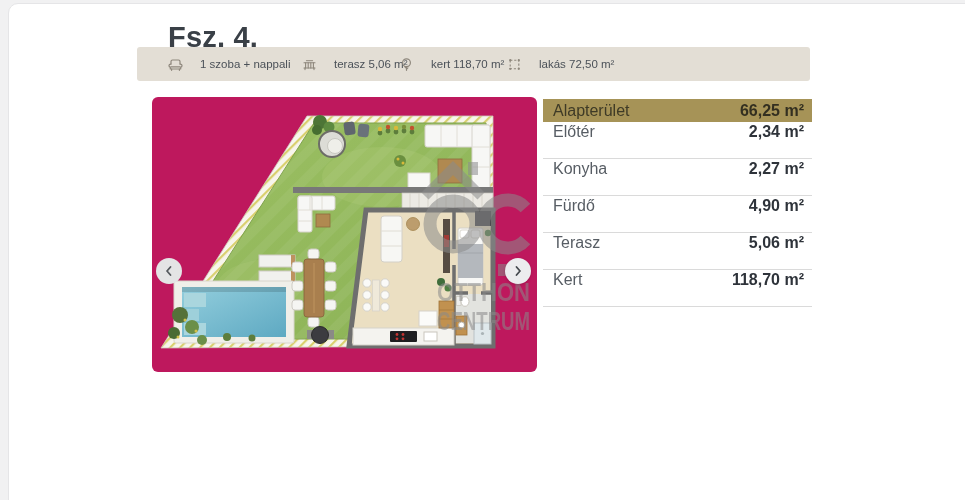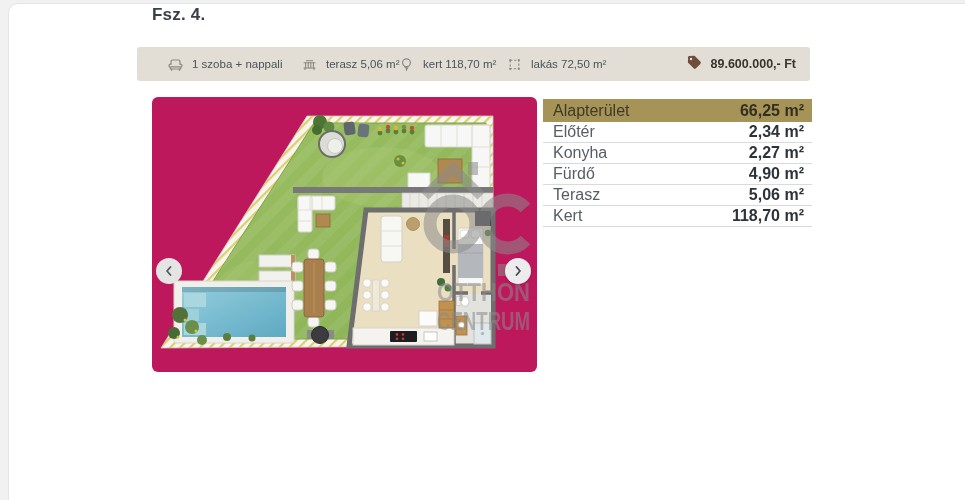--- a/index.html
+++ b/index.html
@@ -1,24 +1,24 @@
 <!DOCTYPE html>
 <html><head>
 <meta charset="utf-8">
 <style>
   html,body{margin:0;padding:0;background:#f1f1f2;font-family:"Liberation Sans",sans-serif;}
   .stage{position:relative;width:965px;height:500px;overflow:hidden;background:#f1f1f2;}
   .card{position:absolute;left:8px;top:3px;width:1010px;height:560px;background:#ffffff;
         border:1px solid #e5e5e7;border-radius:10px;z-index:1;}
-  .title{position:absolute;left:152px;top:5px;z-index:2;margin:0;font-size:17px;font-weight:600;
+  .title{position:absolute;left:152px;top:5px;z-index:2;margin:16px;font-size:29px;font-weight:600;
          color:#3a4047;letter-spacing:.2px;}
   
   .summary-bar{position:absolute;left:137px;top:47px;width:673px;height:34px;background:#e3ded5;
                border-radius:3px;z-index:2;}
-  .s-item{position:absolute;top:0;height:34px;display:flex;align-items:center;gap:8px;
+  .s-item{position:absolute;top:0;height:34px;display:flex;align-items:center;gap:16px;
           font-size:11.5px;font-weight:500;color:#4b5158;}
   .s-item svg{display:block;}
   .s-item.i1{left:30px;} .s-item.i2{left:164px;} .s-item.i3{left:261px;} .s-item.i4{left:369px;}
   .s-price{position:absolute;right:14px;top:0;height:34px;display:flex;align-items:center;gap:8px;
            font-size:12.5px;font-weight:bold;color:#3a342c;}
   
   .plan-panel{position:absolute;left:152px;top:97px;width:385px;height:275px;background:#be185d;
               border-radius:6px;z-index:2;overflow:hidden;text-align:right;}
   .plan-svg{position:absolute;left:0;top:0;}
   .watermark{position:absolute;left:269px;top:63px;opacity:.55;}
@@ -26,21 +26,21 @@
            display:flex;align-items:center;justify-content:center;padding:0;z-index:3;}
   .nav-prev{left:4px;top:161px;background:#e4e4e5;}
   .nav-next{left:353px;top:161px;background:#ececee;box-shadow:0 1px 3px rgba(0,0,0,.18);}
   
   .area-table{position:absolute;left:543px;top:99px;width:269px;z-index:2;font-size:16px;}
   .t-head{display:flex;justify-content:space-between;align-items:center;height:23px;
           background:#a69357;padding:0 8px 0 10px;}
   .t-head .lbl{color:#3e3a26;font-weight:500;}
   .t-head .val{color:#332f20;font-weight:bold;}
   .t-row{display:flex;justify-content:space-between;align-items:center;height:20px;
-         background:#fff;border-bottom:1px solid #dadada;padding:0 8px 0 10px;}
+         background:#fff;border-bottom:1px solid #dadada;padding:0 8px 16px 10px;}
   .t-row .lbl{color:#575d64;}
   .t-row .val{color:#2e333a;font-weight:bold;}
 </style>
 </head>
 <body>
 
 <div class="stage">
   <div class="card"></div>
 
   <h1 class="title">Fsz. 4.</h1>
@@ -83,29 +83,20 @@
       <span>
         <svg width="17" height="17" viewBox="0 0 17 17" fill="none" stroke="#8e877c" stroke-width="1.1">
           <rect x="4.2" y="4.2" width="8.6" height="8.6" stroke-dasharray="2.2 1.8"></rect>
           <circle cx="4.2" cy="4.2" r="1.1" fill="#8e877c" stroke="none"></circle>
           <circle cx="12.8" cy="4.2" r="1.1" fill="#8e877c" stroke="none"></circle>
           <circle cx="4.2" cy="12.8" r="1.1" fill="#8e877c" stroke="none"></circle>
           <circle cx="12.8" cy="12.8" r="1.1" fill="#8e877c" stroke="none"></circle>
         </svg>
       </span>
       <span>lakás 72,50 m²</span>
-    </div>
-    <div class="s-price">
-      <span>
-        <svg width="17" height="17" viewBox="0 0 17 17">
-          <path d="M8.6 1.8 L14.3 7.5 a1.7 1.7 0 0 1 0 2.4 L10 14.2 a1.7 1.7 0 0 1 -2.4 0 L1.9 8.5 2.1 3.2 a1.2 1.2 0 0 1 1.1 -1.1 Z" fill="#6f4d39"></path>
-          <circle cx="5" cy="5" r="1.25" fill="#e3ded5"></circle>
-        </svg>
-      </span>
-      <span>89.600.000,- Ft</span>
     </div>
   </div>
 
   <div class="plan-panel">
     <svg class="plan-svg" width="385" height="275" viewBox="0 0 385 275">
       <defs>
         <pattern id="hatch" width="7" height="7" patternUnits="userSpaceOnUse" patternTransform="rotate(45)">
           <rect width="7" height="7" fill="#f7f5ec"></rect>
           <rect width="2.2" height="7" fill="#d9d06e"></rect>
         </pattern>

